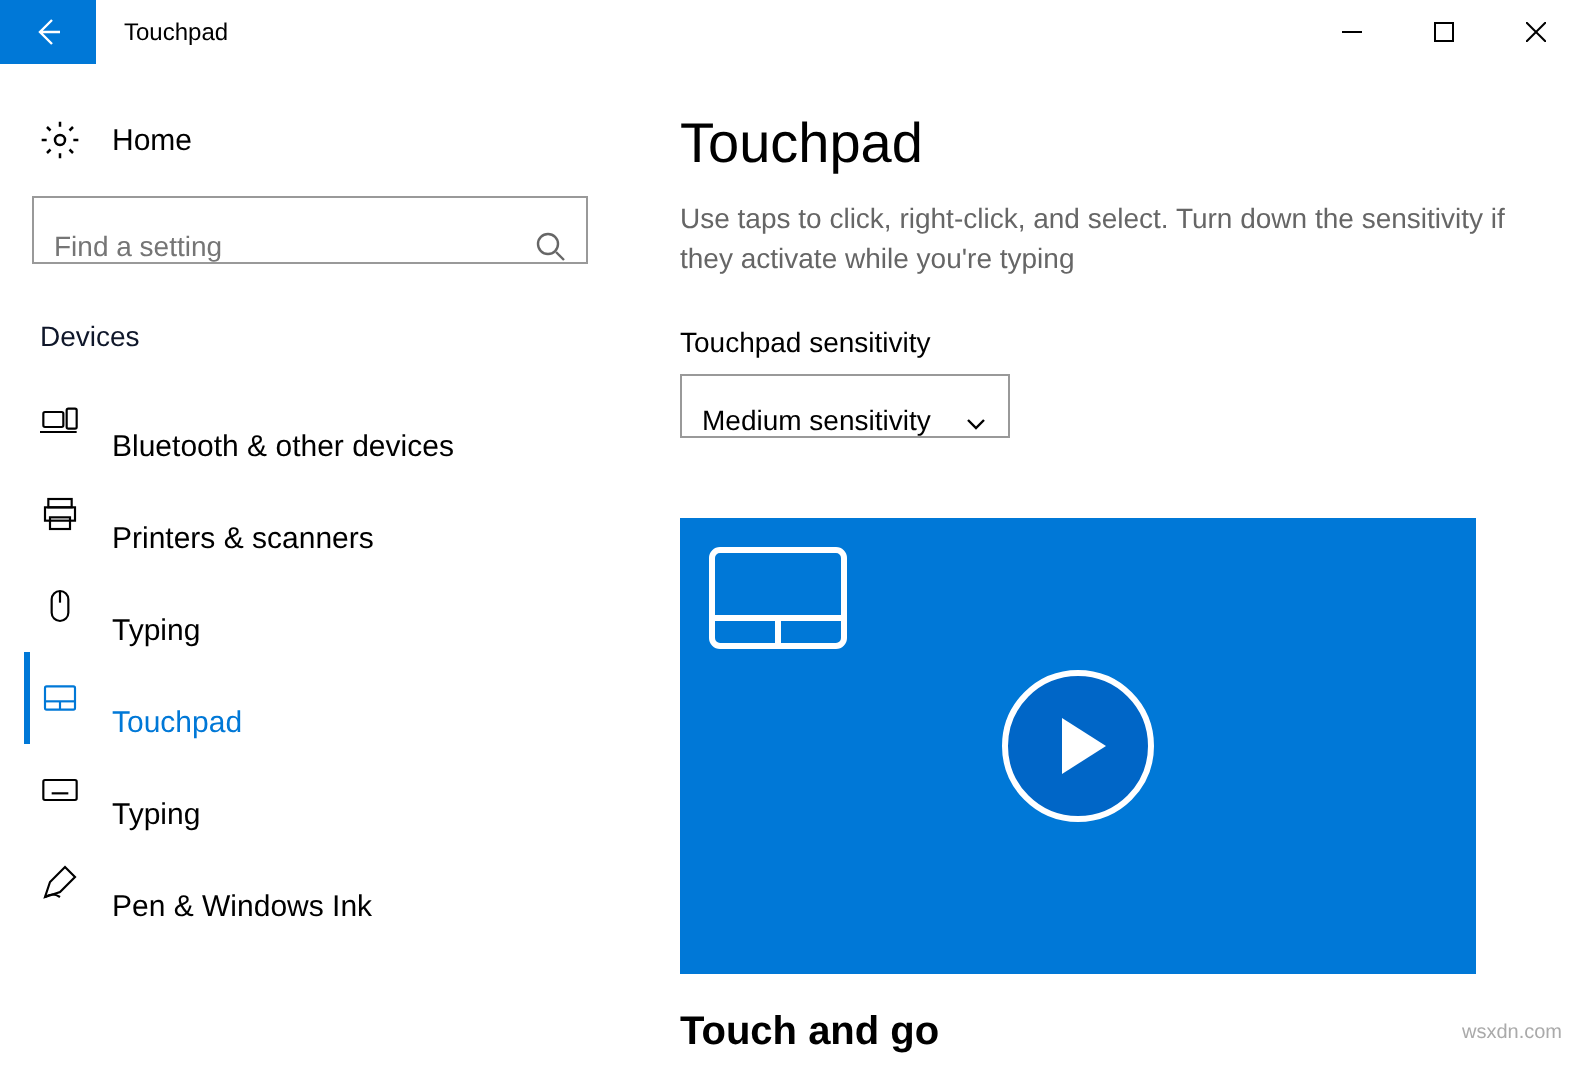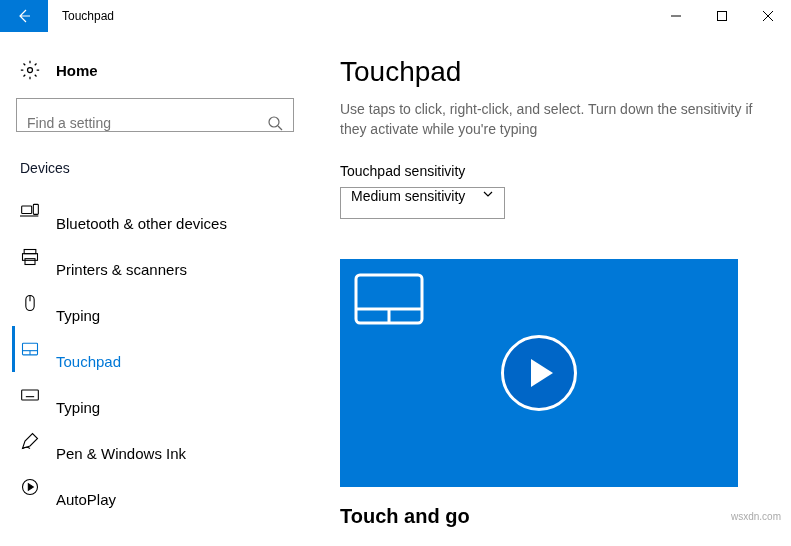--- a/index.html
+++ b/index.html
@@ -8,41 +8,41 @@
     .titlebar { height: 32px; display: flex; align-items: stretch; }
     .back-btn { width: 48px; background: #0078d7; color: #fff; display: flex; align-items: center; justify-content: center; cursor: pointer; }
     .title { flex: 0 0 auto; display: flex; align-items: center; padding-left: 14px; font-size: 12px; color: #000; }
     .spacer { flex: 1; }
     .win-controls { display: flex; }
     .win-btn { width: 46px; display: flex; align-items: center; justify-content: center; color: #000; cursor: pointer; }
 
     .content { display: flex; height: calc(100% - 32px); }
 
     .sidebar { width: 310px; padding: 20px 16px 0 16px; }
-    .home-item { display: flex; align-items: center; gap: 16px; padding: 8px 4px 18px 4px; cursor: pointer; font-weight: bold; }
+    .home-item { display: flex; align-items: center; gap: 16px; padding: 8px 4px 18px 4px; cursor: pointer; }
     .home-item svg { width: 20px; height: 20px; }
     .home-label { font-size: 15px; color: #000; }
 
     .search-box { display: flex; align-items: flex-end; border: 1px solid #999; height: 34px; padding: 0 10px; margin-bottom: 28px; cursor: text; }
     .search-input { flex: 1; border: none; outline: none; font-size: 14px; color: #666; }
 
     .section-header { font-size: 14px; color: #0f172a; margin-bottom: 12px; padding-left: 4px; }
 
     .nav-item { display: flex; align-items: center; gap: 16px; height: 46px; padding-left: 4px; cursor: pointer; }
     .nav-item svg { width: 20px; height: 20px; flex-shrink: 0; }
     .nav-label { font-size: 15px; color: #000; margin-top: 24px; }
     .nav-item.active { border-left: 3px solid #0078d7; margin-left: -4px; padding-left: 5px; }
     .nav-item.active .nav-label { color: #0078d7; }
     .nav-item.active svg { stroke: #0078d7; }
 
     .main { flex: 1; padding: 24px 20px 0 30px; overflow: hidden; }
     .page-title { font-size: 28px; font-weight: 400; margin-bottom: 12px; }
     .page-desc { font-size: 14px; color: #666; margin-bottom: 24px; line-height: 1.4; }
     .field-label { font-size: 14px; color: #000; margin-bottom: 8px; }
-    .dropdown { display: inline-flex; align-items: flex-start; justify-content: space-between; border: 1px solid #999; height: 32px; padding: 0 10px; width: 165px; cursor: pointer; margin-bottom: 40px; font-size: 14px; }
+    .dropdown { display: inline-flex; align-items: flex-end; justify-content: space-between; border: 1px solid #999; height: 32px; padding: 0 10px; width: 165px; cursor: pointer; margin-bottom: 40px; font-size: 14px; }
 
     .video-box { background: #0078d7; width: 398px; height: 228px; position: relative; }
     .video-tp-icon { position: absolute; top: 14px; left: 14px; }
     .play-circle { position: absolute; top: 50%; left: 50%; transform: translate(-50%, -50%); width: 76px; height: 76px; border-radius: 50%; background: #0066c7; border: 3px solid #fff; display: flex; align-items: center; justify-content: center; cursor: pointer; }
     .play-triangle { width: 0; height: 0; border-left: 22px solid #fff; border-top: 14px solid transparent; border-bottom: 14px solid transparent; margin-left: 6px; }
 
     .secondary-title { font-size: 20px; font-weight: 600; margin-top: 18px; }
 
     .watermark { position: absolute; bottom: 24px; right: 10px; font-size: 10px; color: #aaa; }
   </style>
@@ -139,27 +139,20 @@
         </svg>
       <span class="nav-label">Typing</span>
     </div>
     <div class="nav-item">
       <svg viewBox="0 0 24 24" fill="none" stroke="#000" stroke-width="1.3">
           <path d="M3 21 L6 12 L15 3 L21 9 L12 18 Z"></path>
           <path d="M3 21 C6 19 9 19 12 21"></path>
         </svg>
       <span class="nav-label">Pen &amp; Windows Ink</span>
     </div>
-    <div class="nav-item">
-      <svg viewBox="0 0 24 24" fill="none" stroke="#000" stroke-width="1.3">
-          <circle cx="12" cy="12" r="9"></circle>
-          <polygon points="10,8 16,12 10,16" fill="#000"></polygon>
-        </svg>
-      <span class="nav-label">AutoPlay</span>
-    </div>
   </div>
 
   <div class="main">
     <h1 class="page-title">Touchpad</h1>
     <p class="page-desc">Use taps to click, right-click, and select. Turn down the sensitivity if they activate while you're typing</p>
 
     <div class="field-label">Touchpad sensitivity</div>
     <div class="dropdown">
       <span>Medium sensitivity</span>
       <svg width="12" height="12" viewBox="0 0 12 12" fill="none" stroke="#000" stroke-width="1.2">

